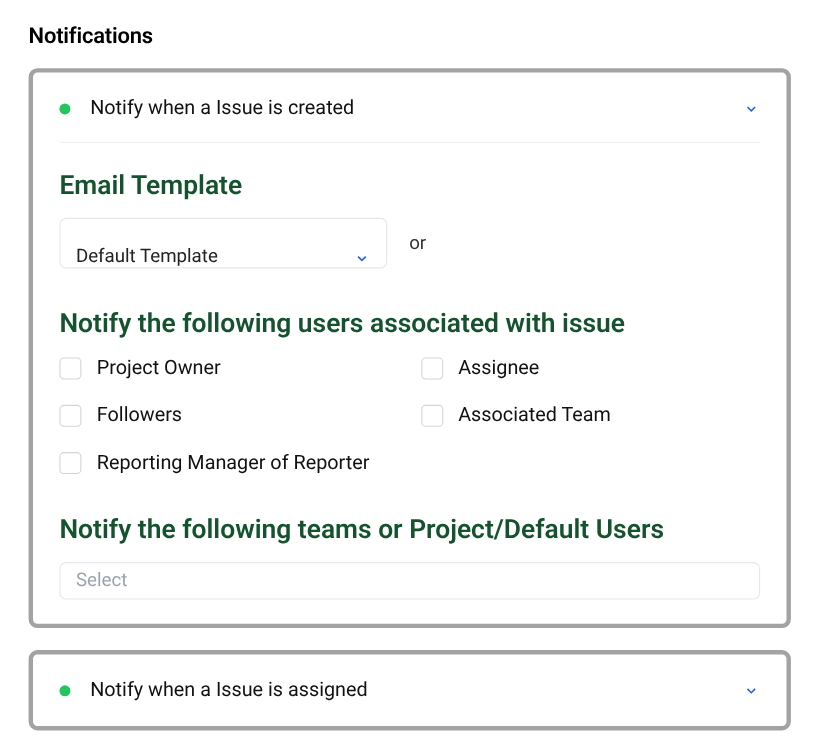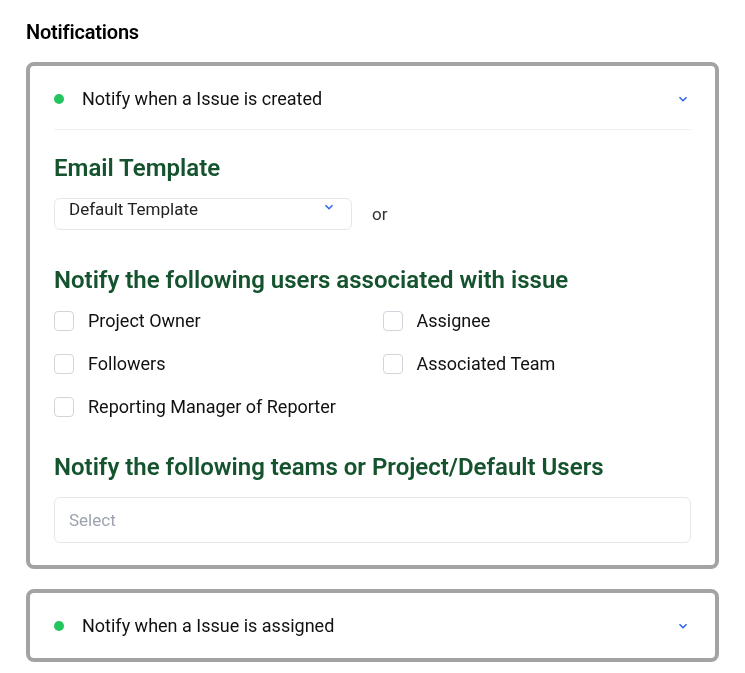--- a/index.html
+++ b/index.html
@@ -74,24 +74,24 @@
     }
     .template-row {
       display: flex;
       align-items: center;
       gap: 20px;
       margin-bottom: 36px;
     }
     .select-box {
       border: 1px solid #e5e7eb;
       border-radius: 6px;
-      height: 32px;
+      height: 46px;
       padding: 0 14px;
       display: flex;
-      align-items: flex-start;
+      align-items: flex-end;
       justify-content: space-between;
       min-width: 298px;
       cursor: pointer;
       background: #fff;
     }
     .select-box-text {
       font-size: 17px;
       color: #222;
     }
     .select-box .chevron-icon svg {
@@ -135,21 +135,21 @@
       font-size: 18px;
       color: #111;
     }
     .section-spacing {
       margin-top: 36px;
       margin-bottom: 16px;
     }
     .select-input {
       border: 1px solid #e5e7eb;
       border-radius: 6px;
-      height: 46px;
+      height: 34px;
       padding: 0 14px;
       display: flex;
       align-items: center;
       cursor: pointer;
       background: #fff;
     }
     .select-placeholder {
       font-size: 17px;
       color: #9ca3af;
     }

